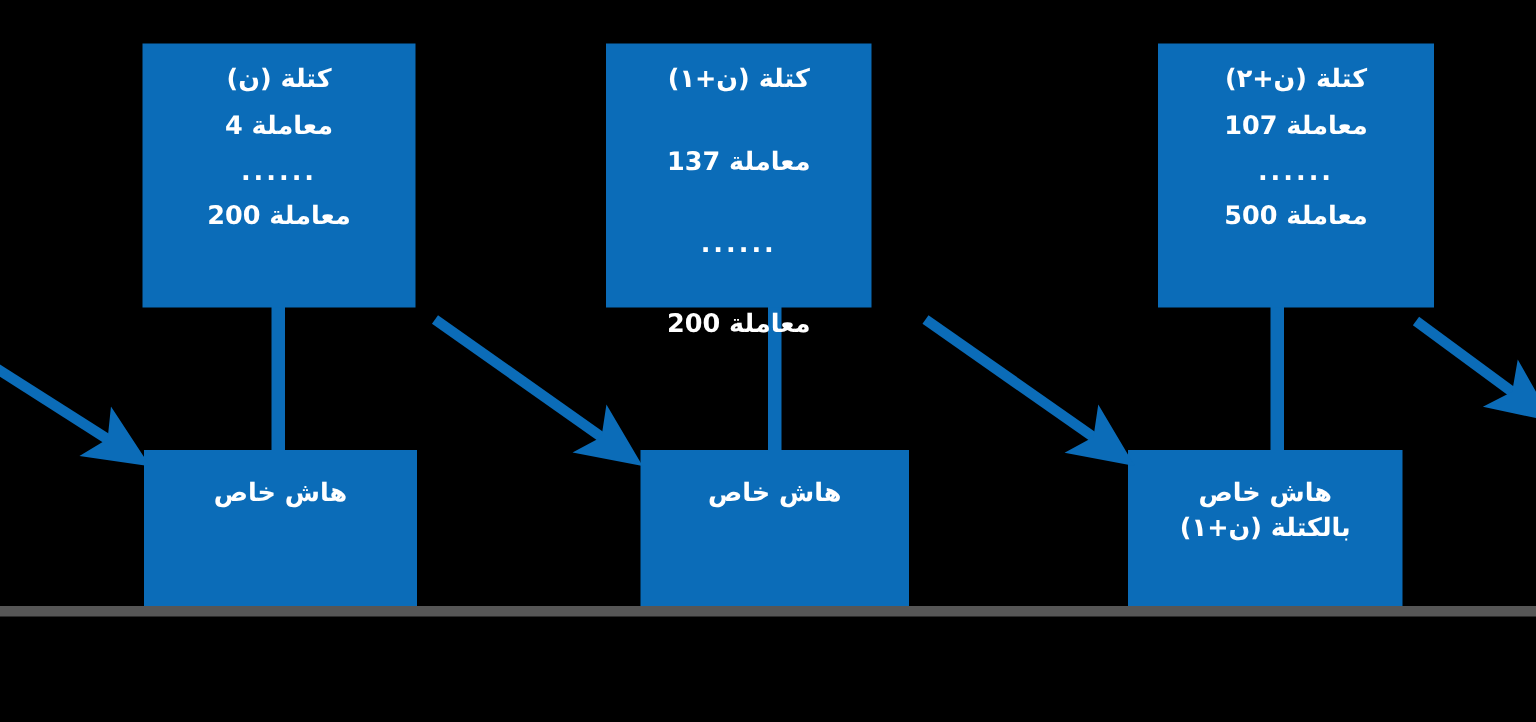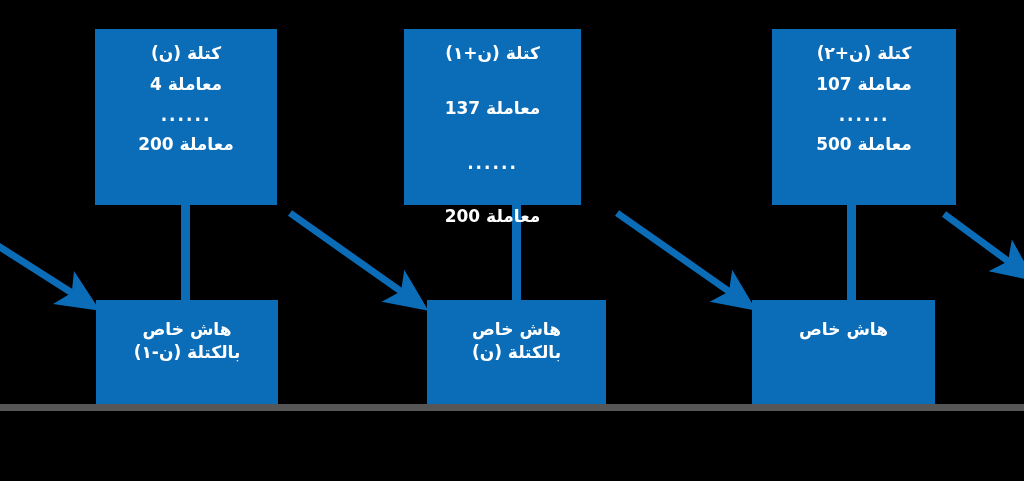--- a/index.html
+++ b/index.html
@@ -105,30 +105,29 @@
 
   <div class="block" style="left:772px; top:29px; width:184px; height:176px;">
     <div class="block-line">كتلة (ن+٢)</div>
     <div class="block-line">معاملة 107</div>
     <div class="block-line dots">......</div>
     <div class="block-line">معاملة 500</div>
   </div>
 
   <div class="hashbox" style="left:96px; top:300px; width:182px; height:105px;">
     <div class="hash-line">هاش خاص</div>
-    <div class="hash-line">بالكتلة (ن-١)</div>
   </div>
 
   <div class="hashbox" style="left:427px; top:300px; width:179px; height:105px;">
     <div class="hash-line">هاش خاص</div>
-    <div class="hash-line">بالكتلة (ن)</div>
   </div>
 
   <div class="hashbox" style="left:752px; top:300px; width:183px; height:105px;">
     <div class="hash-line">هاش خاص</div>
+    <div class="hash-line">بالكتلة (ن+١)</div>
   </div>
 
   <svg class="arrows" viewBox="0 0 1024 481">
     <defs>
       <marker id="ah" markerWidth="7" markerHeight="7" refX="3.0" refY="3.0" orient="auto" markerUnits="strokeWidth">
         <path d="M0.2,0.2 L6.4,3.0 L0.2,5.8 L1.6,3.0 Z" fill="#0B6CB8"></path>
       </marker>
     </defs>
     <line x1="-30" y1="228" x2="80" y2="298" stroke="#0B6CB8" stroke-width="7" marker-end="url(#ah)"></line>
     <line x1="290" y1="213" x2="409" y2="297" stroke="#0B6CB8" stroke-width="7" marker-end="url(#ah)"></line>

